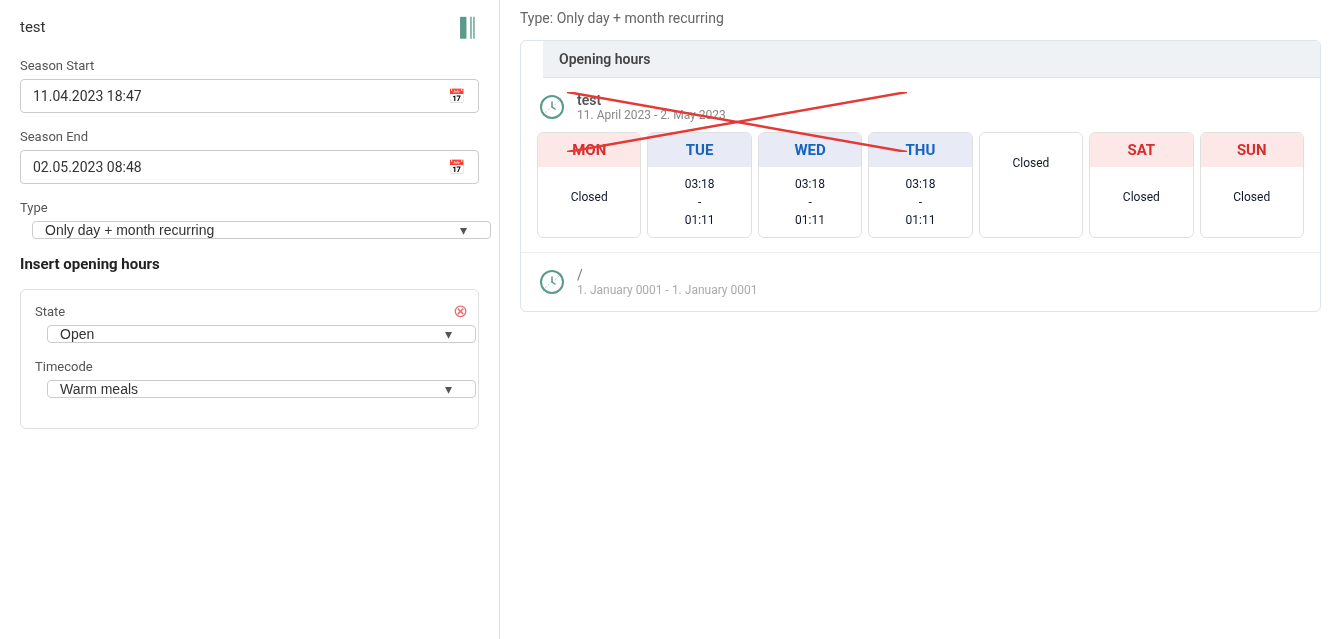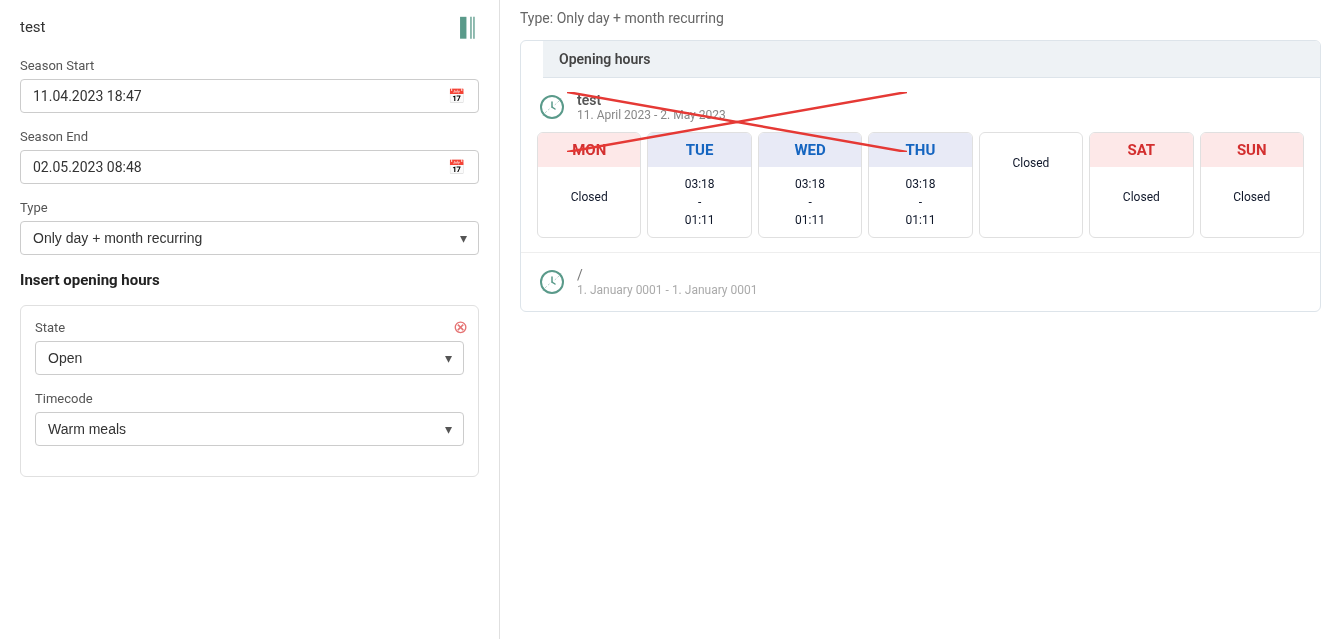--- a/index.html
+++ b/index.html
@@ -61,28 +61,29 @@
     .calendar-icon {
       color: #555;
     }
 
     .select-wrapper {
       position: relative;
       width: 100%;
     }
     .select-field {
       width: 100%;
-      padding: 8px 12px;
+      padding: 0 12px;
       border: 1px solid #ccc;
       border-radius: 4px;
       font-size: 14px;
       color: #333;
       background: #fff;
       appearance: none;
       cursor: pointer;
+      margin-left: 12px;
     }
     .select-arrow {
       position: absolute;
       right: 12px;
       top: 50%;
       transform: translateY(-50%);
       pointer-events: none;
       color: #555;
     }
 

